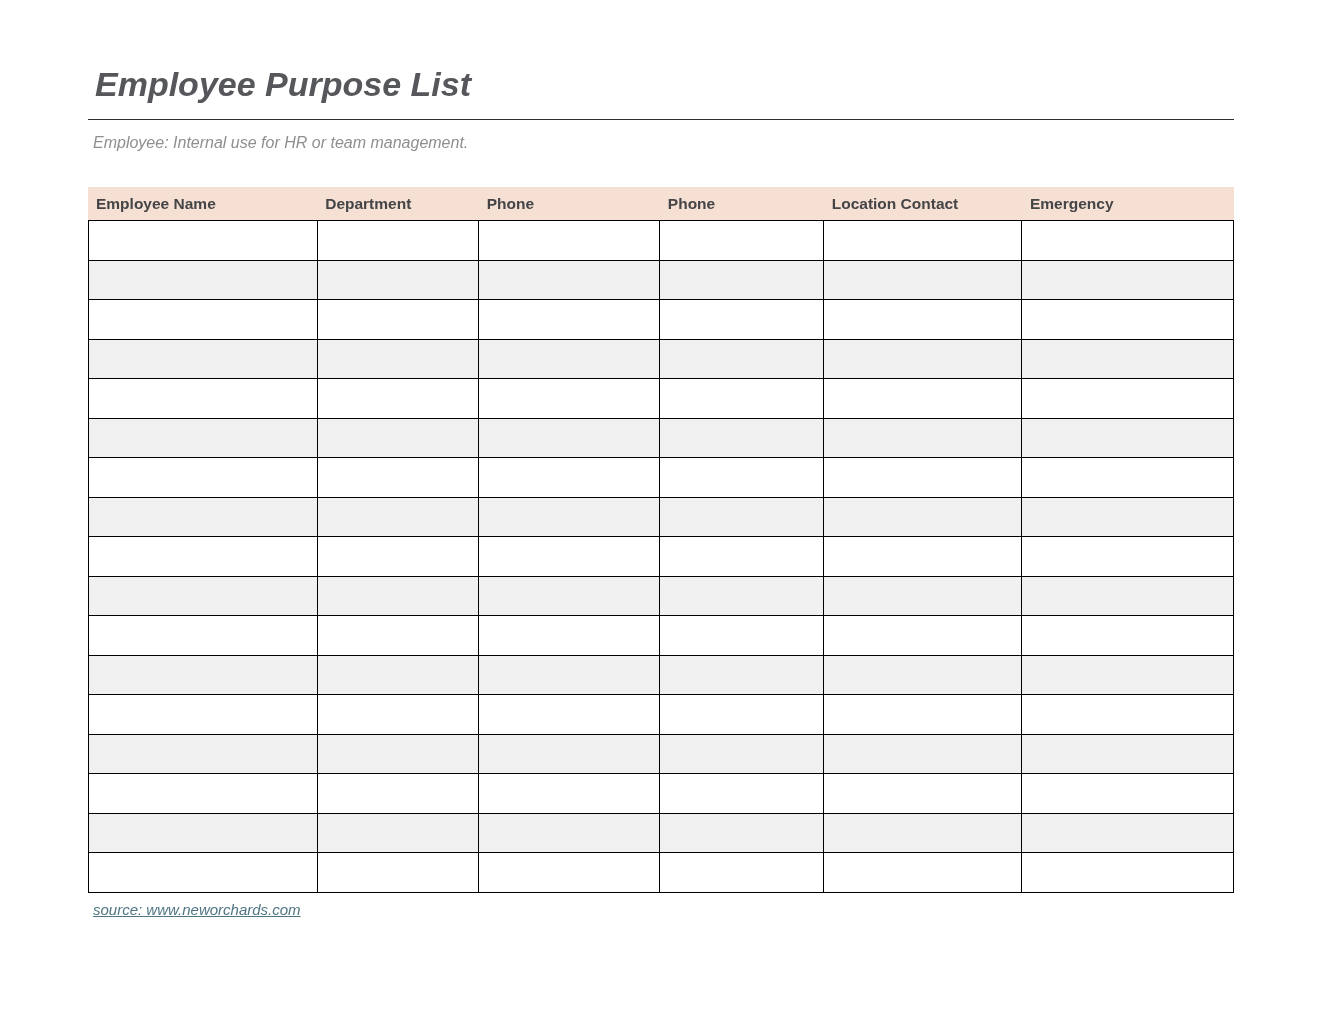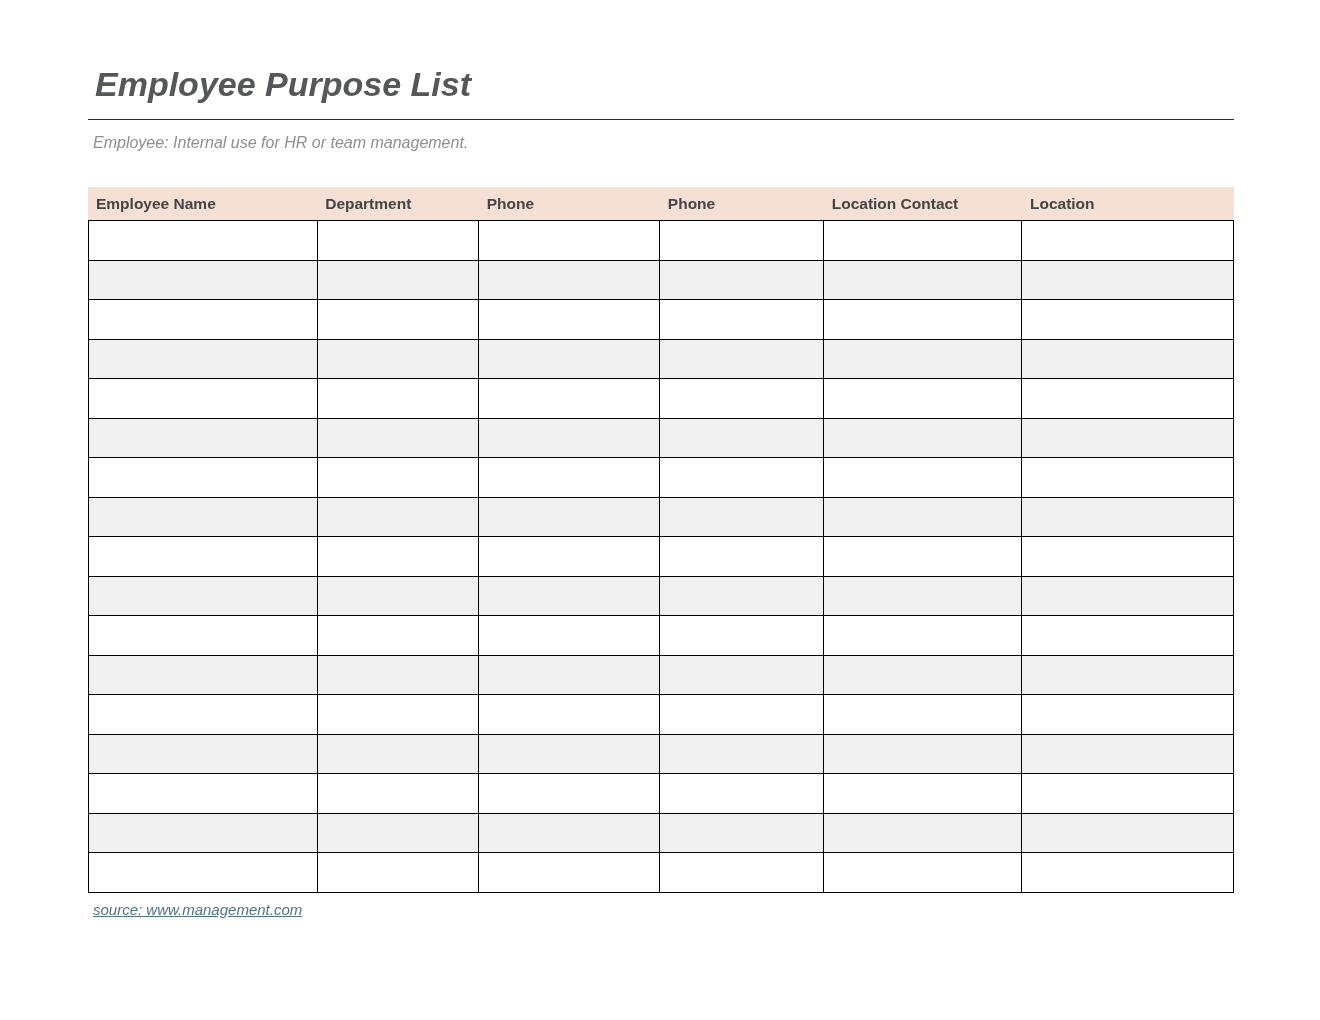--- a/index.html
+++ b/index.html
@@ -74,21 +74,21 @@
 
 <p class="page-subtitle">Employee: Internal use for HR or team management.</p>
 
 <div class="contact-table">
   <div class="thead">
       <div class="th" style="width: 20%;">Employee Name</div>
       <div class="th" style="width: 14.1%;">Department</div>
       <div class="th" style="width: 15.8%;">Phone</div>
       <div class="th" style="width: 14.3%;">Phone</div>
       <div class="th" style="width: 17.3%;">Location Contact</div>
-      <div class="th" style="width: 18.5%;">Location</div>
+      <div class="th" style="width: 18.5%;">Emergency</div>
     </div>
   <div class="tbody">
       <div class="tr">
         <div class="td" style="width: 20%;"></div>
         <div class="td" style="width: 14.1%;"></div>
         <div class="td" style="width: 15.8%;"></div>
         <div class="td" style="width: 14.3%;"></div>
         <div class="td" style="width: 17.3%;"></div>
         <div class="td" style="width: 18.5%;"></div>
       </div>
@@ -216,13 +216,13 @@
         <div class="td" style="width: 20%;"></div>
         <div class="td" style="width: 14.1%;"></div>
         <div class="td" style="width: 15.8%;"></div>
         <div class="td" style="width: 14.3%;"></div>
         <div class="td" style="width: 17.3%;"></div>
         <div class="td" style="width: 18.5%;"></div>
       </div>
     </div>
 </div>
 
-<a class="source-link">source: www.management.com</a>
+<a class="source-link">source: www.neworchards.com</a>
 
 </body></html>

